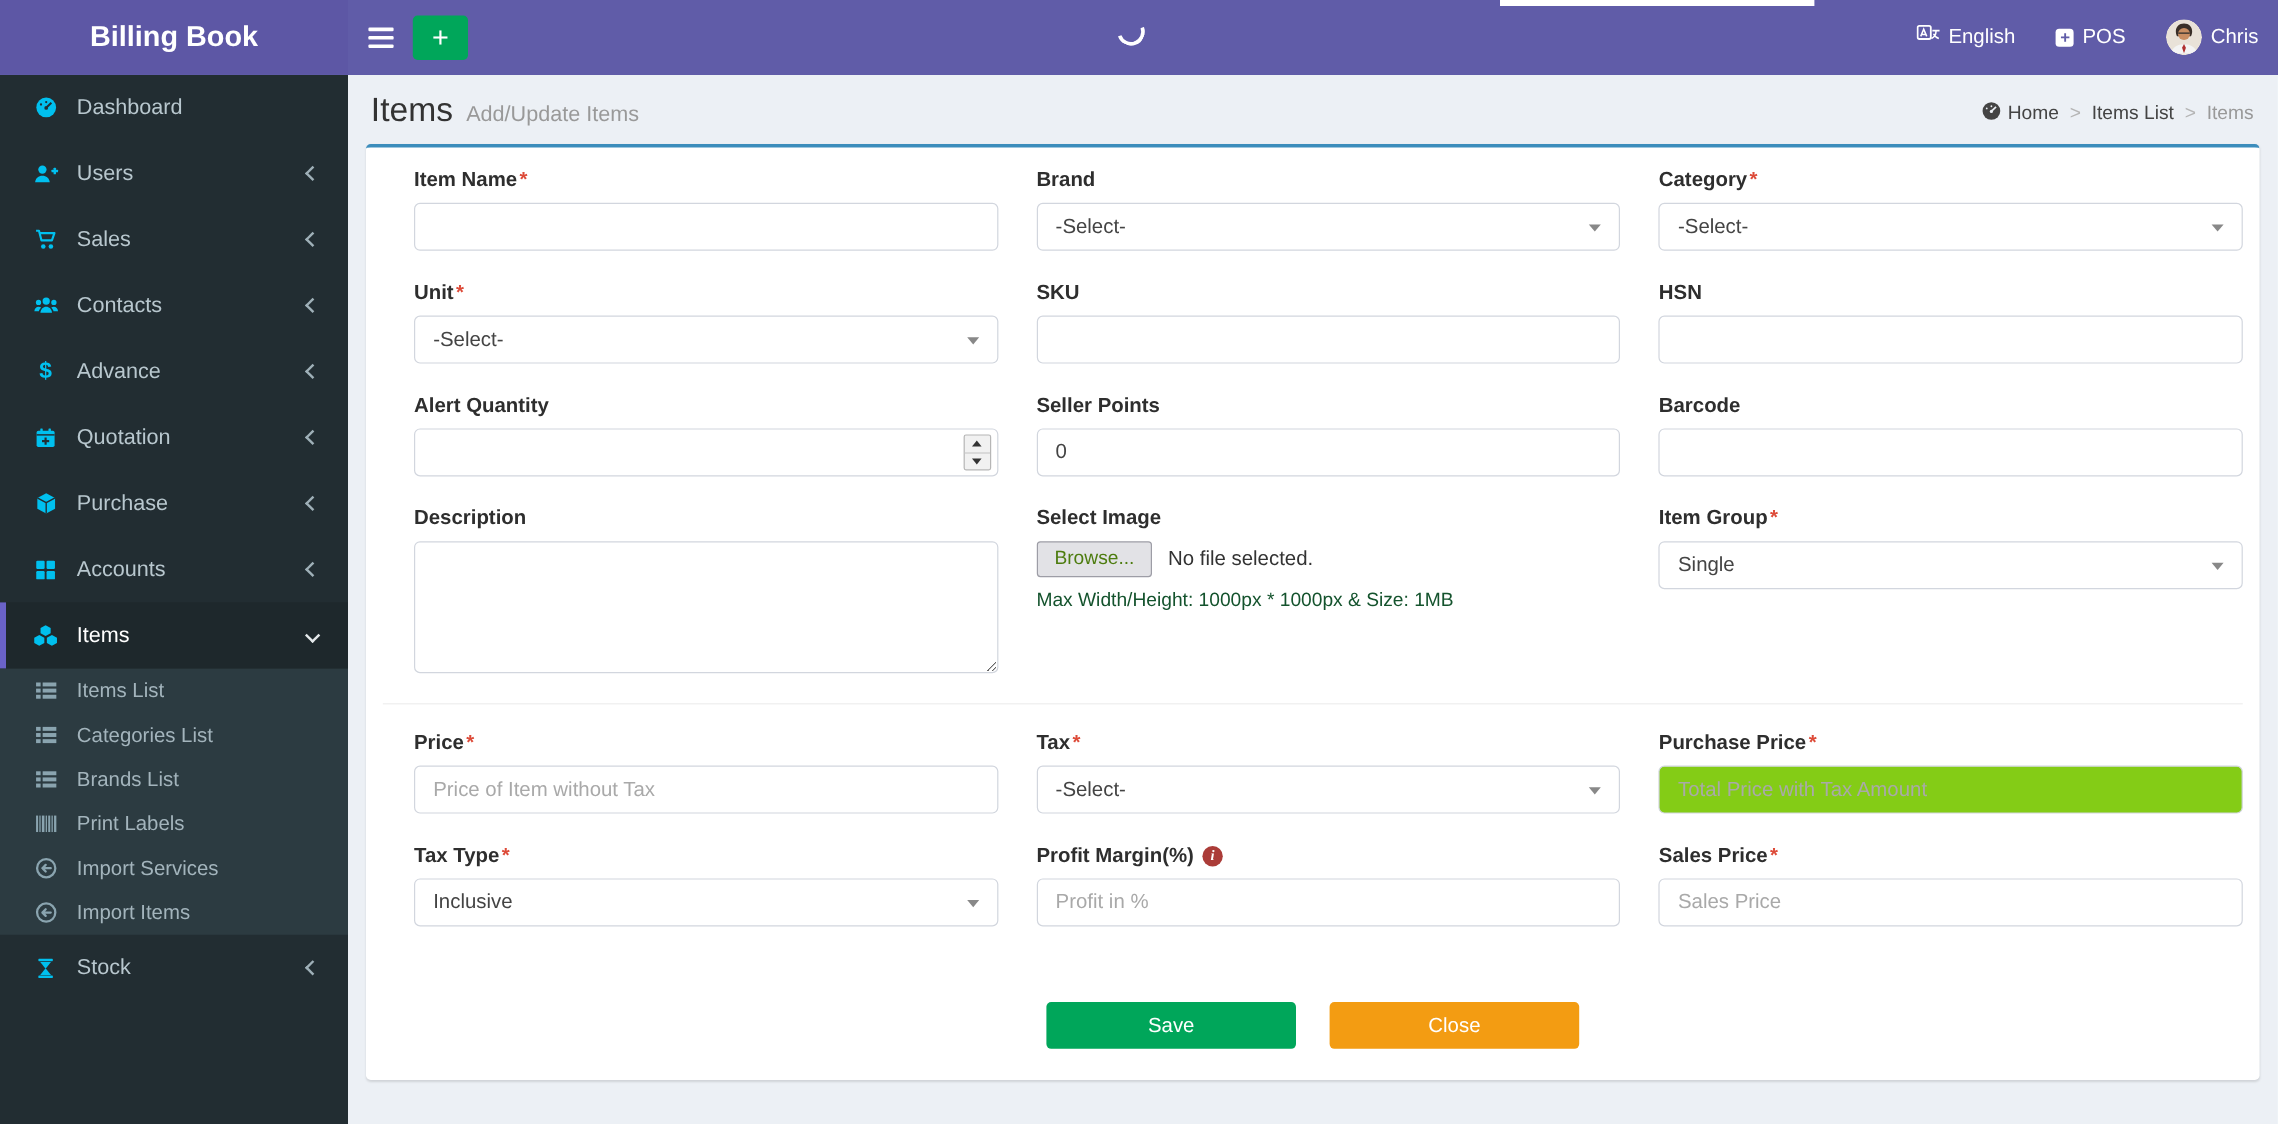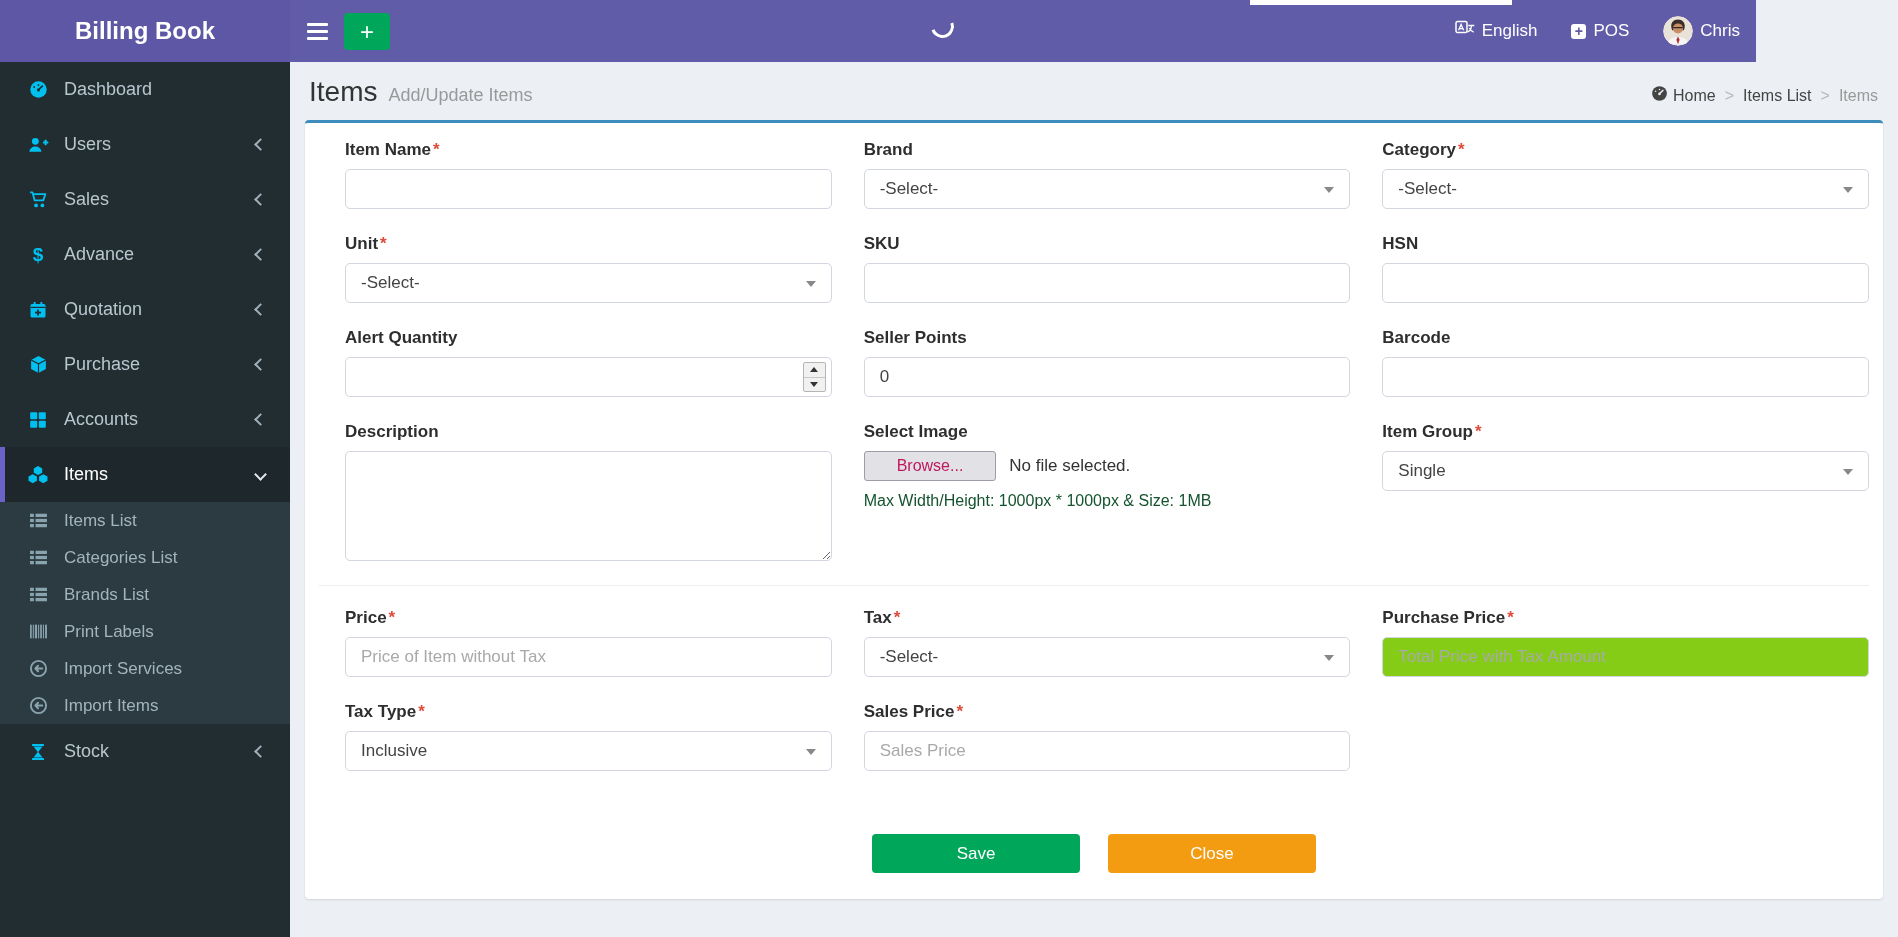--- a/index.html
+++ b/index.html
@@ -1,20 +1,20 @@
 <!DOCTYPE html>
 <html><head>
 <meta charset="utf-8">
 <style>
   * { margin:0; padding:0; box-sizing:border-box; }
   html,body { width:1898px; height:937px; overflow:hidden;
     font-family:"Liberation Sans", sans-serif; background:#ecf0f5; }
 
   
-  .navbar { position:fixed; top:0; left:0; width:1756px; height:62px; background:#605ca8; z-index:20; }
+  .navbar { position:fixed; top:0; left:0; width:1898px; height:62px; background:#605ca8; z-index:20; }
   .logo { position:absolute; left:0; top:0; width:290px; height:62px; background:#5d57a5;
     color:#fff; font-size:24px; font-weight:bold; display:flex; align-items:center; justify-content:center; cursor:pointer; }
   .hamburger { position:absolute; left:293px; top:0; width:48px; height:62px; display:flex;
     flex-direction:column; justify-content:center; align-items:center; gap:4px; cursor:pointer; }
   .hamburger i { display:block; width:21px; height:3px; background:#fff; border-radius:1px; }
   .plus-btn { position:absolute; left:344px; top:13px; width:46px; height:37px; background:#00a65a;
     border:none; border-radius:4px; color:#fff; font-size:24px; line-height:33px; cursor:pointer; }
   .spinner { position:absolute; left:931px; top:15px; width:23px; height:23px; border-radius:50%;
     border:3px solid transparent; border-top-color:#fff; border-right-color:#fff; transform:rotate(115deg); }
   .sliver { position:absolute; left:1250px; top:0; width:262px; height:5px; background:#fff; }
@@ -68,22 +68,22 @@
 
   .num-wrap { position:relative; }
   .spin-box { position:absolute; right:6px; top:5px; width:23px; height:30px; border:1px solid #b6b6b6;
     border-radius:2px; background:#f1f1f1; display:flex; flex-direction:column; }
   .spin-up,.spin-dn { flex:1; display:flex; align-items:center; justify-content:center; cursor:pointer; }
   .spin-up { border-bottom:1px solid #c8c8c8; }
   .tri-up { width:0; height:0; border-left:4px solid transparent; border-right:4px solid transparent; border-bottom:5px solid #333; }
   .tri-dn { width:0; height:0; border-left:4px solid transparent; border-right:4px solid transparent; border-top:5px solid #333; }
 
   .file-row { display:flex; align-items:center; gap:13px; margin-top:3px; }
-  .browse-btn { height:30px; padding:0 32px; background:#e2e2e6; border:1px solid #9d9da6; border-radius:3px;
-    font-size:16px; color:#be185d; font-family:inherit; cursor:pointer; }
+  .browse-btn { height:30px; padding:0 14px; background:#e2e2e6; border:1px solid #9d9da6; border-radius:3px;
+    font-size:16px; color:#4d7c0f; font-family:inherit; cursor:pointer; }
   .no-file { font-size:17px; color:#333; }
   .img-note { margin-top:11px; font-size:16px; color:#14532d; }
 
   .divider { border:none; border-top:1px solid #eee; margin:0 0 22px 0; }
 
   .info-ico { width:17px; height:17px; border-radius:50%; background:#ab3c38; color:#fff;
     font-size:12px; font-weight:bold; display:inline-flex; align-items:center; justify-content:center;
     margin-left:7px; font-family:"Liberation Serif", serif; font-style:italic; cursor:pointer; }
 
   .btn-row { display:flex; justify-content:center; gap:28px; margin-top:38px; }
@@ -176,20 +176,34 @@
         <svg viewBox="0 0 18 18" width="19" height="19">
           <path d="M1 2.2h2.3l2 7.6h8.2l2-5.8H4.3" fill="none" stroke="currentColor" stroke-width="1.7" stroke-linejoin="round"></path>
           <circle cx="6.7" cy="14.6" r="1.8" fill="currentColor"></circle>
           <circle cx="12.7" cy="14.6" r="1.8" fill="currentColor"></circle>
         </svg>
       </span>
     <span>Sales</span>
     <span class="chev chev-l"></span>
   </div>
   <div class="sb-item">
+    <span class="sb-ico">
+        <svg viewBox="0 0 20 16" width="21" height="17">
+          <circle cx="10" cy="4.6" r="2.9" fill="currentColor"></circle>
+          <path d="M5.4 13.8c.3-3 2.2-4.7 4.6-4.7s4.3 1.7 4.6 4.7z" fill="currentColor"></path>
+          <circle cx="3.9" cy="5.6" r="2.1" fill="currentColor"></circle>
+          <path d="M.6 12.6c.2-2.3 1.6-3.6 3.3-3.6.8 0 1.5.2 2.1.7-1 1-1.6 2-1.8 2.9z" fill="currentColor"></path>
+          <circle cx="16.1" cy="5.6" r="2.1" fill="currentColor"></circle>
+          <path d="M19.4 12.6c-.2-2.3-1.6-3.6-3.3-3.6-.8 0-1.5.2-2.1.7 1 1 1.6 2 1.8 2.9z" fill="currentColor"></path>
+        </svg>
+      </span>
+    <span>Contacts</span>
+    <span class="chev chev-l"></span>
+  </div>
+  <div class="sb-item">
     <span class="sb-ico dollar-glyph">$</span>
     <span>Advance</span>
     <span class="chev chev-l"></span>
   </div>
   <div class="sb-item">
     <span class="sb-ico">
         <svg viewBox="0 0 18 18" width="18" height="18">
           <rect x="1.5" y="3" width="15" height="13.5" rx="1.5" fill="currentColor"></rect>
           <rect x="4.6" y="1" width="2" height="3.4" rx=".5" fill="currentColor"></rect>
           <rect x="11.4" y="1" width="2" height="3.4" rx=".5" fill="currentColor"></rect>
@@ -508,20 +522,27 @@
             <span>Tax Type</span>
             <span class="req">*</span>
           </label>
         <div class="sel">
           <span>Inclusive</span>
           <span class="sel-arrow"></span>
         </div>
       </div>
       <div class="fg">
         <label>
+            <span>Profit Margin(%)</span>
+            <span class="info-ico">i</span>
+          </label>
+        <input class="inp" type="text" placeholder="Profit in %" style="">
+      </div>
+      <div class="fg">
+        <label>
             <span>Sales Price</span>
             <span class="req">*</span>
           </label>
         <input class="inp" type="text" placeholder="Sales Price" style="">
       </div>
     </div>
 
     <div class="btn-row">
       <button class="btn btn-save">Save</button>
       <button class="btn btn-close">Close</button>

